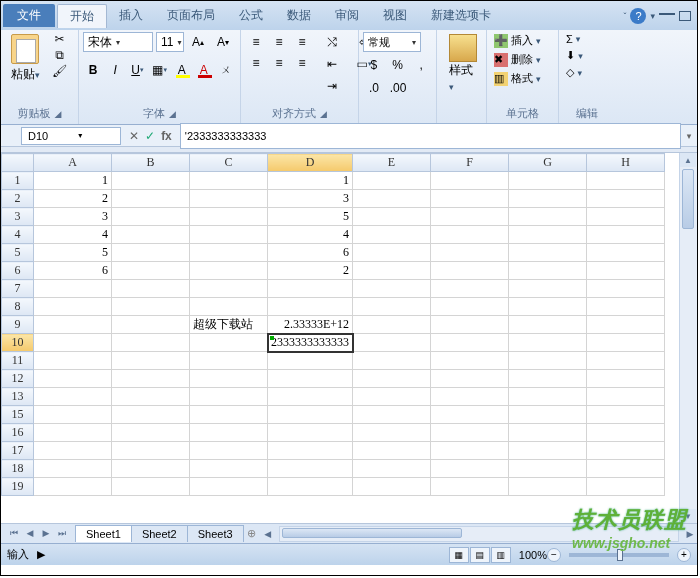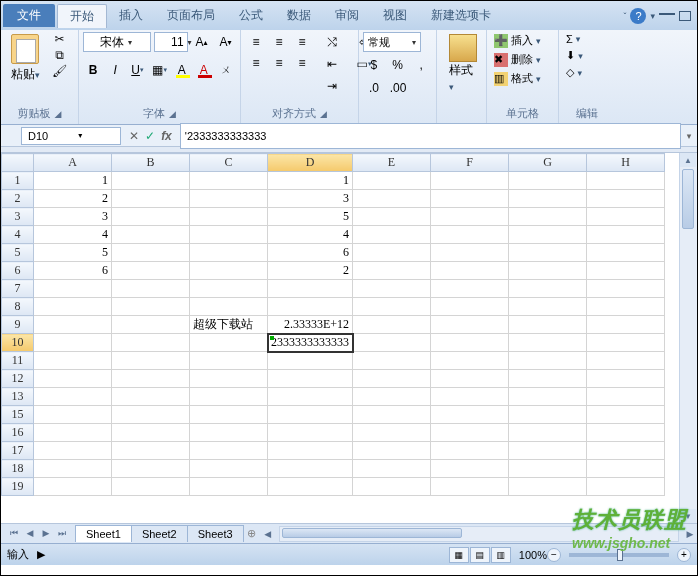--- a/index.html
+++ b/index.html
@@ -25,21 +25,21 @@
 .rg-label { font-size: 11px; color: #5b7291; text-align: center; padding: 1px 0; display: flex; justify-content: center; align-items: center; gap: 4px; }
 .rg-label .launcher { font-size: 9px; color: #5b7291; }
 .paste-btn { display: flex; flex-direction: column; align-items: center; padding: 2px 6px; }
 .paste-icon { width: 28px; height: 30px; background: #f8d58b; border: 1px solid #c89b4a; border-radius: 2px; position: relative; }
 .paste-icon::after { content: ""; position: absolute; top: 4px; left: 4px; width: 18px; height: 22px; background: #fff; border: 1px solid #aaa; }
 .mini-col { display: flex; flex-direction: column; gap: 2px; padding-left: 2px; }
 .mini-icon { width: 16px; height: 14px; display: flex; align-items: center; justify-content: center; }
 
 
 .font-row1 { display: flex; gap: 3px; align-items: center; }
-.font-combo { height: 20px; border: 1px solid #9db6d6; background: #fff; font-size: 12px; padding: 0 16px; display: flex; align-items: center; }
+.font-combo { height: 20px; border: 1px solid #9db6d6; background: #fff; font-size: 12px; padding: 0 4px; display: flex; align-items: center; }
 .font-name { width: 70px; }
 .font-size { width: 28px; }
 .dd-arrow { font-size: 8px; color: #333; padding-left: 4px; }
 .font-row2 { display: flex; gap: 2px; align-items: center; margin-top: 4px; }
 .btn-sm { width: 22px; height: 20px; display: flex; align-items: center; justify-content: center; border: 1px solid transparent; font-size: 12px; }
 .font-col { display: flex; flex-direction: column; }
 
 
 .align-grid { display: grid; grid-template-columns: repeat(3, 22px); grid-template-rows: repeat(2, 20px); gap: 1px; }
 .align-extra { display: flex; flex-direction: column; gap: 2px; margin-left: 4px; }
@@ -60,21 +60,21 @@
 
 
 .edit-col { display: flex; flex-direction: column; gap: 2px; }
 
 
 .formula-bar { height: 22px; background: #e9f0f9; border-bottom: 1px solid #b6c6dc; display: flex; align-items: center; }
 .name-box { width: 100px; height: 18px; background: #fff; border: 1px solid #9db6d6; margin-left: 20px; padding: 0 6px; display: flex; align-items: center; font-size: 11px; }
 .name-dd { font-size: 8px; padding-left: 30px; }
 .fb-btns { display: flex; gap: 6px; padding: 0 8px; color: #666; font-size: 12px; }
 .fb-btns span { cursor: pointer; }
-.fx-label { font-style: italic; font-weight: bold; }
+.fx-label { font-weight: bold; }
 .formula-edit { flex: 1; background: #fff; border: 1px solid #9db6d6; height: 18px; padding: 12px 4px; display: flex; align-items: center; font-size: 11px; }
 .fb-expand { width: 16px; text-align: center; font-size: 9px; color: #666; }
 
 
 .expand-row { height: 6px; background: #e2eaf5; border-bottom: 1px solid #b6c6dc; }
 
 
 .sheet-area { position: relative; display: flex; }
 .sheet-grid { flex: 1; overflow: hidden; }
 .grid-table { border-collapse: collapse; font-family: "宋体", SimSun; font-size: 12px; }

